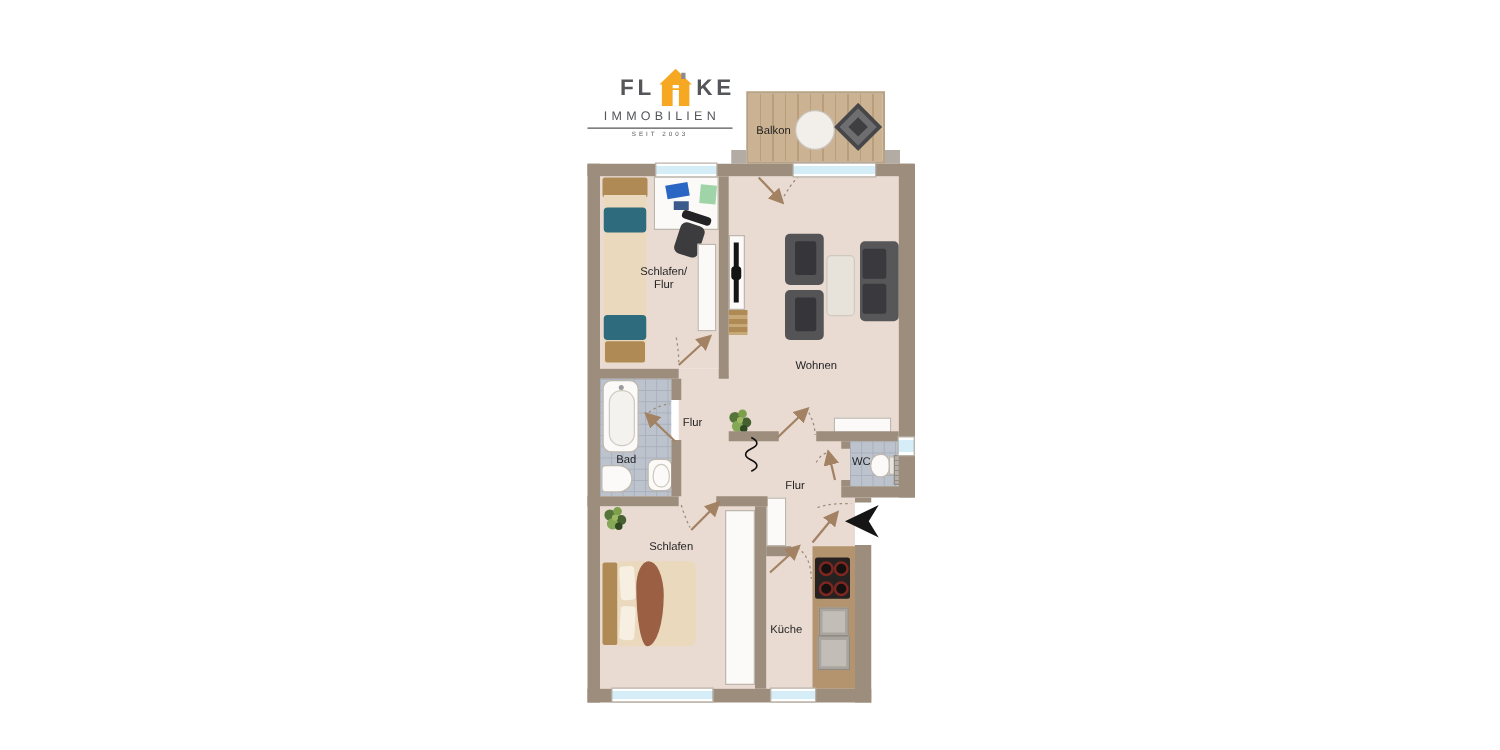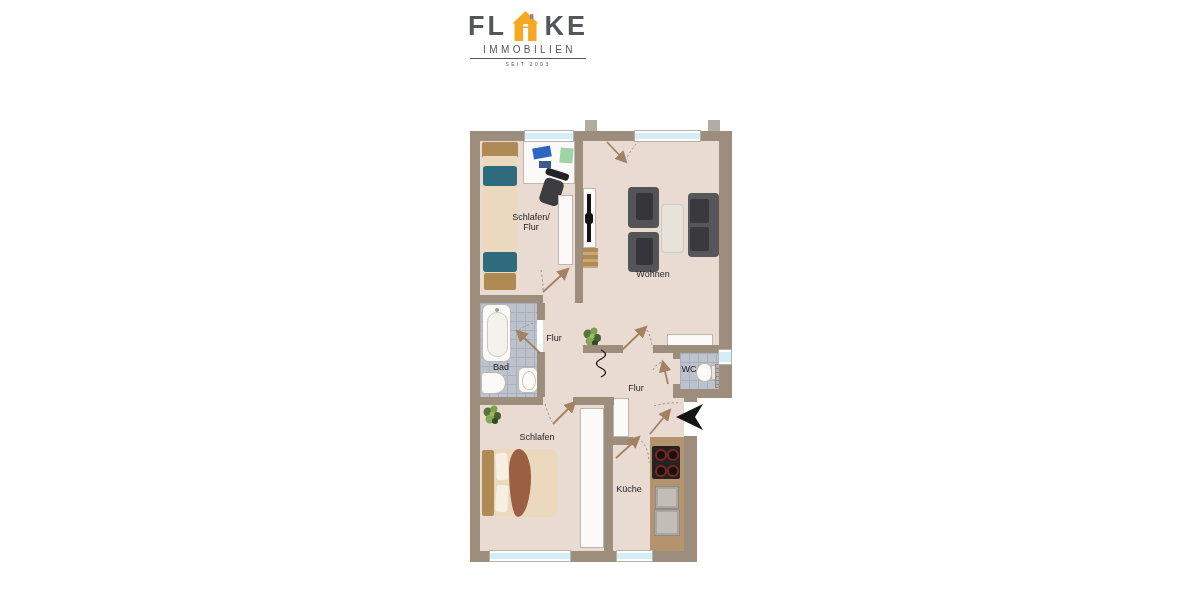--- a/index.html
+++ b/index.html
@@ -1,22 +1,22 @@
 <!DOCTYPE html>
 <html><head>
 <meta charset="utf-8">
 <style>
   html,body{margin:0;padding:0;}
   body{width:1200px;height:600px;background:#fff;position:relative;overflow:hidden;
        font-family:"Liberation Sans",sans-serif;}
 
   
   .logo{position:absolute;left:468px;top:11px;width:120px;text-align:center;color:#55565A;}
-  .brand-row{display:flex;align-items:flex-start;justify-content:space-between;gap:2px;
-             font-weight:bold;font-size:27px;line-height:30px;letter-spacing:3px;}
+  .brand-row{display:flex;align-items:flex-start;justify-content:flex-end;gap:2px;
+             font-weight:bold;font-size:18px;line-height:30px;letter-spacing:3px;margin-top:44px;}
   .house{width:27px;height:30px;margin:0 1px;}
   .brand-sub{font-size:10px;letter-spacing:3.4px;margin-top:3px;padding-left:3px;}
   .brand-rule{border-top:1px solid #55565A;margin:3px 2px 0;}
   .brand-tag{font-size:5px;letter-spacing:2.4px;margin-top:2px;}
 
   
   .plan{position:absolute;left:470px;top:73px;width:262px;height:489px;}
   .wall{position:absolute;background:#9C8D7D;z-index:4;}
   .grayblock{position:absolute;background:#B2ACA4;z-index:4;}
   .floor{position:absolute;background:#E9DAD2;z-index:1;}
@@ -71,20 +71,27 @@
     </svg>
     <span>KE</span>
   </div>
   <div class="brand-sub">IMMOBILIEN</div>
   <div class="brand-rule"></div>
   <div class="brand-tag">SEIT 2003</div>
 </div>
 
 <div class="plan">
 
+  <div class="balcony">
+    <div class="balc-label">Balkon</div>
+    <div class="round-table"></div>
+    <div class="lounger">
+        <i></i>
+      </div>
+  </div>
   <div class="grayblock" style="left:115px;top:47px;width:12px;height:11px"></div>
   <div class="grayblock" style="left:238px;top:47px;width:12px;height:11px"></div>
 
   <div class="floor" style="left:73px;top:222px;width:141px;height:150px"></div>
   <div class="floor" style="left:10px;top:68px;width:95px;height:154px"></div>
   <div class="floor" style="left:113px;top:68px;width:136px;height:204px"></div>
   <div class="floor" style="left:10px;top:332px;width:124px;height:146px"></div>
   <div class="floor" style="left:143px;top:372px;width:71px;height:106px"></div>
   <div class="tiles" style="left:10px;top:230px;width:57px;height:94px"></div>
   <div class="tiles" style="left:210px;top:280px;width:39px;height:36px"></div>
@@ -232,21 +239,21 @@
       <path d="M168,365 Q179,373 179,390"></path>
     </g>
     <path d="M131,277 c6,3 6,6 0,9 c-6,3 -6,6 0,9 c6,3 6,6 0,9" stroke="#111" stroke-width="1.3" fill="none"></path>
     <polygon points="233,331 206,344 233,357 225,344" fill="#151515"></polygon>
   </svg>
 
   <div class="label" style="left:61px;top:149px">
     <div>Schlafen/</div>
     <div>Flur</div>
   </div>
-  <div class="label" style="left:183px;top:201px">Wohnen</div>
+  <div class="label" style="left:183px;top:219px">Wohnen</div>
   <div class="label" style="left:84px;top:265px">Flur</div>
   <div class="label" style="left:31px;top:294px">Bad</div>
   <div class="label" style="left:219px;top:296px">WC</div>
   <div class="label" style="left:166px;top:315px">Flur</div>
   <div class="label" style="left:67px;top:364px">Schlafen</div>
-  <div class="label" style="left:159px;top:416px">Küche</div>
+  <div class="label" style="left:159px;top:430px">Küche</div>
 
 </div>
 
 </body></html>

